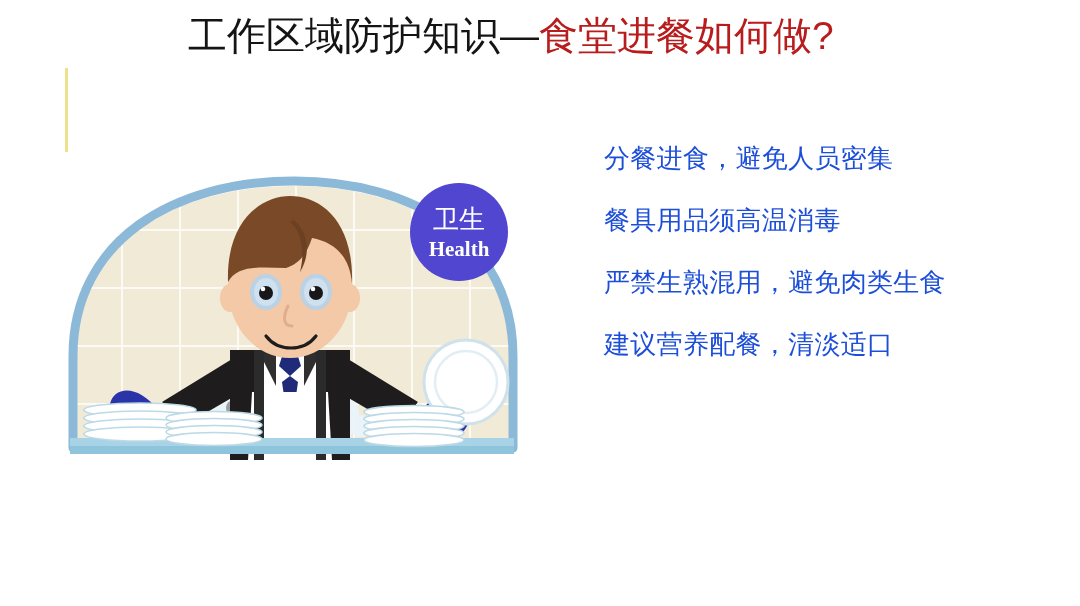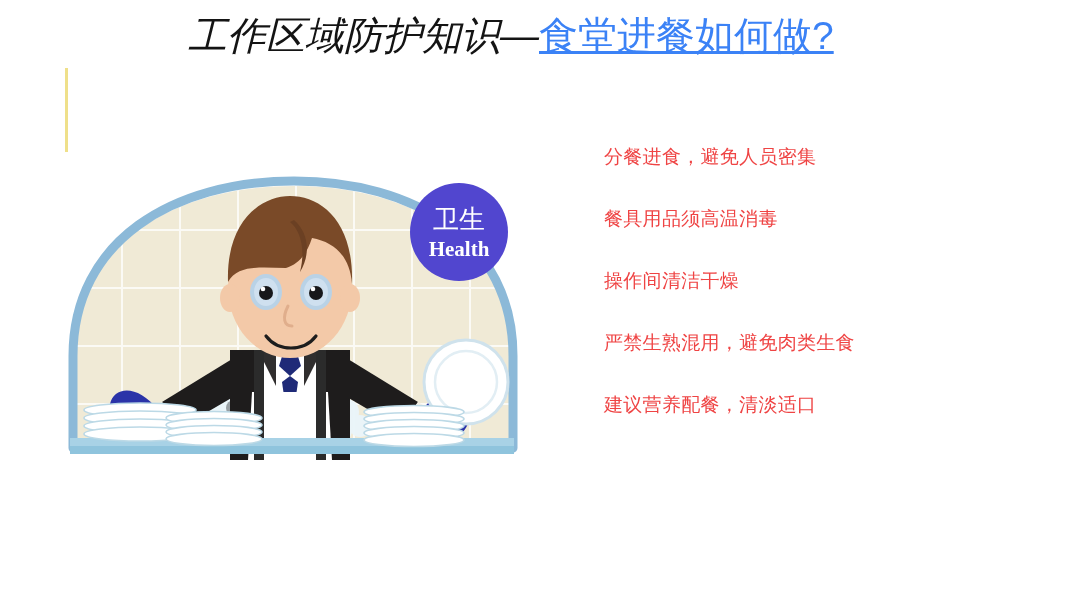--- a/index.html
+++ b/index.html
@@ -26,48 +26,47 @@
     top: 10px;
     width: 800px;
     height: 56px;
     line-height: 52px;
     white-space: nowrap;
     font-size: 39px;
     letter-spacing: 0px;
     color: #1a1a1a;
     font-weight: 400;
   }
-  #title .t-black { color: #141414; font-style: italic; }
-  #title .t-red   { color: #3b82f6; text-decoration: underline; }
+  #title .t-black { color: #141414; }
+  #title .t-red   { color: #b91c1c; }
 
   
   #accent-bar {
     position: absolute;
     left: 65px;
     top: 68px;
     width: 3px;
     height: 84px;
     background: #efe08a;
   }
 
   
   #points {
     position: absolute;
     left: 604px;
     top: 146px;
     width: 476px;
   }
   .point-line {
-    font-size: 19px;
+    font-size: 26px;
     line-height: 24px;
-    color: #ef4444;
+    color: #1d4ed8;
     margin-bottom: 38px;
     white-space: nowrap;
     letter-spacing: 0.3px;
-    font-family: Liberation Mono, monospace;
   }
   .point-line:last-child { margin-bottom: 12px; }
 
   
   #illustration {
     position: absolute;
     left: 62px;
     top: 160px;
     width: 470px;
     height: 300px;
@@ -232,18 +231,17 @@
         <circle cx="397" cy="72" r="49" fill="#5146cf"></circle>
         <text x="397" y="68" text-anchor="middle" font-family="Liberation Sans, sans-serif" font-size="26" fill="#ffffff">卫生</text>
         <text x="397" y="96" text-anchor="middle" font-family="Liberation Serif, serif" font-size="21" font-weight="bold" fill="#ffffff">Health</text>
       </g>
     </svg>
   </div>
 
   <div id="points">
     <div class="point-line">分餐进食，避免人员密集</div>
     <div class="point-line">餐具用品须高温消毒</div>
-    <div class="point-line">操作间清洁干燥</div>
     <div class="point-line">严禁生熟混用，避免肉类生食</div>
     <div class="point-line">建议营养配餐，清淡适口</div>
   </div>
 
 </div>
 
 </body></html>

